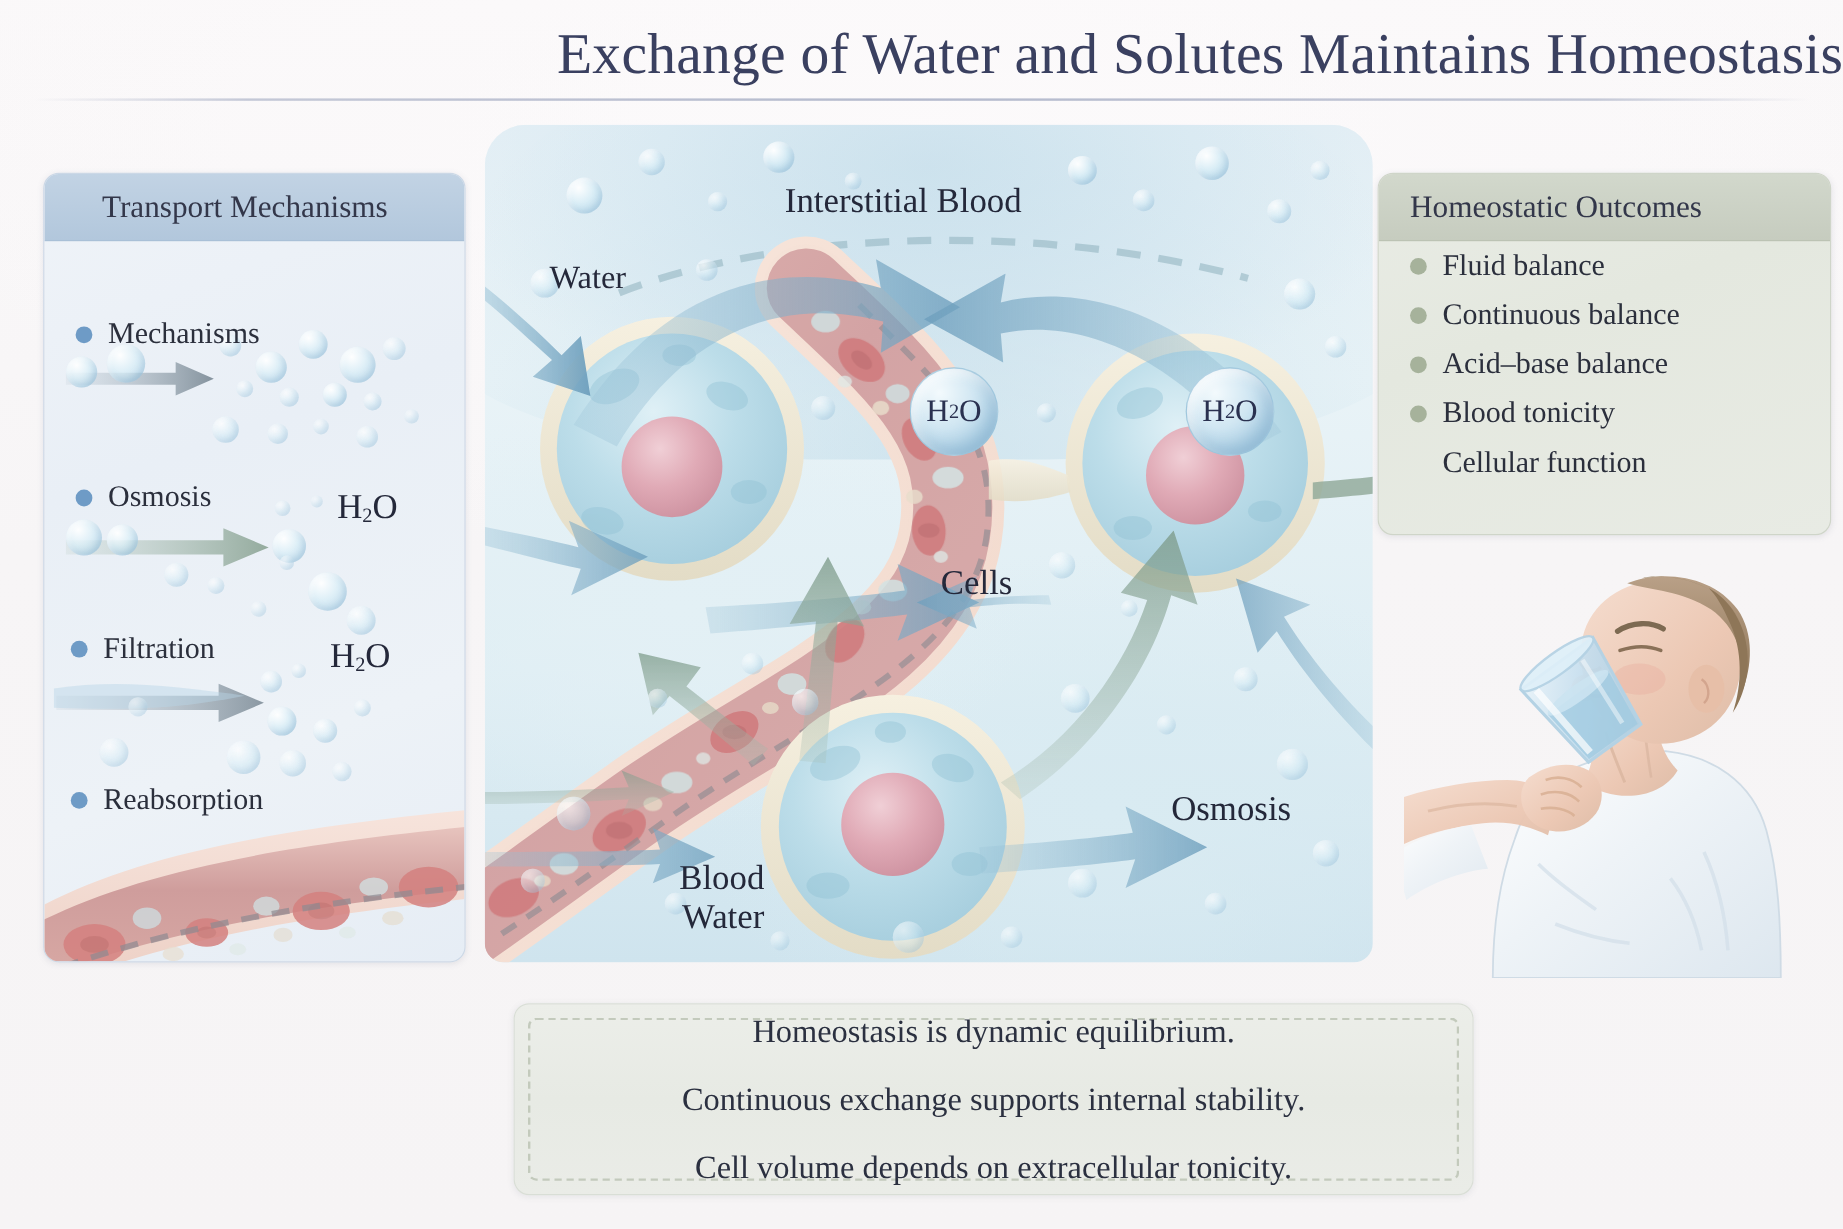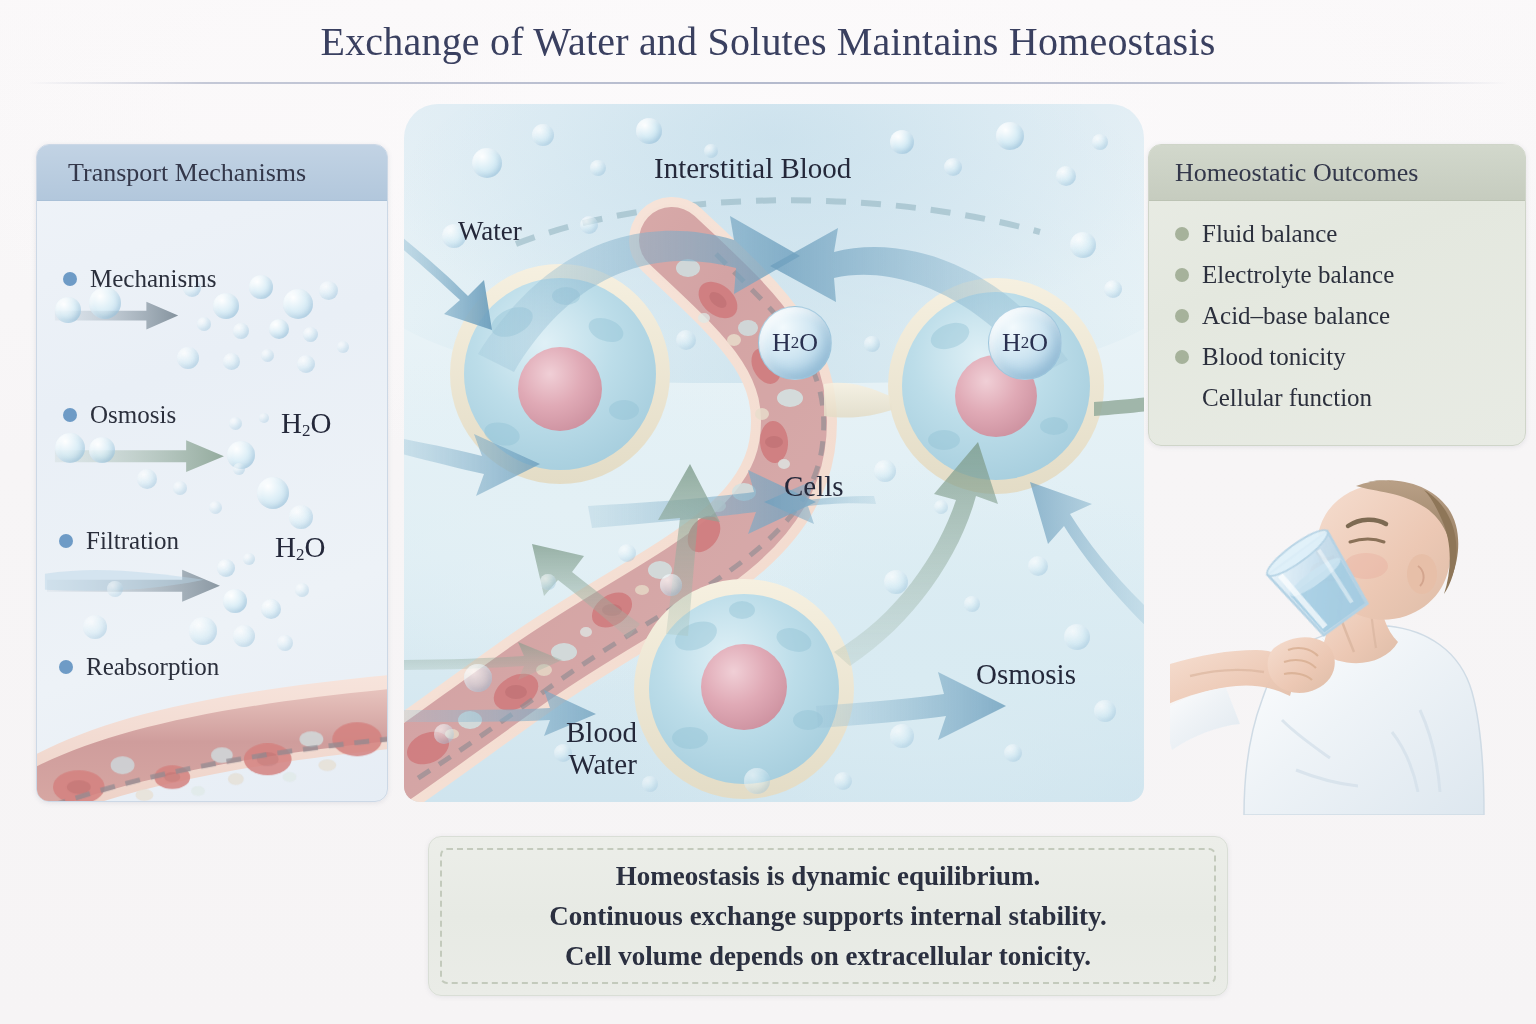--- a/index.html
+++ b/index.html
@@ -22,44 +22,45 @@
       linear-gradient(180deg, #faf8f9 0%, #f7f5f6 45%, #f6f4f5 100%);
   }
 
   
   .title-wrap {
     position: absolute;
     top: 18px; left: 0; right: 0;
     text-align: center;
   }
   .title {
-    font-size: 40px;
+    font-size: 48px;
     font-weight: 400;
     letter-spacing: .2px;
     color: #3a4060;
     font-family: "Liberation Serif", "DejaVu Serif", serif;
+    text-align: right;
   }
   .title-rule {
     position: absolute;
     top: 82px; left: 28px; right: 28px;
     height: 2px;
     background: linear-gradient(90deg, rgba(190,195,210,0) 0%, rgba(178,184,203,.75) 12%, rgba(168,175,197,.85) 50%, rgba(178,184,203,.75) 88%, rgba(190,195,210,0) 100%);
   }
 
   
   .panel {
     position: absolute;
     border-radius: 13px;
     overflow: hidden;
     box-shadow: 0 1px 5px rgba(90,100,120,.13);
   }
   .panel-head {
     height: 56px;
     display: flex; align-items: center;
-    padding-left: 31px;
+    padding-left: 48px;
     font-size: 26px;
     color: #33374a;
   }
   .panel-body { position: relative; height: calc(100% - 56px); }
 
   
   #left-panel {
     left: 36px; top: 144px;
     width: 352px; height: 658px;
     background: linear-gradient(160deg, #eff3f8 0%, #e9eff6 35%, #edf2f7 70%, #e6edf5 100%);
@@ -171,22 +172,21 @@
     background: linear-gradient(180deg, #eceee9 0%, #e7eae4 50%, #eaece7 100%);
     border: 1px solid #d9ded6;
     box-shadow: 0 1px 5px rgba(90,100,120,.10);
   }
   #caption .inner {
     position: absolute; inset: 11px;
     border: 2px dashed #c3cabc;
     border-radius: 7px;
     display: flex; flex-direction: column;
     align-items: center; justify-content: center;
-    gap: 9px;
-    font-weight: bold;
+    gap: 26px;
   }
   #caption .line {
     font-size: 27px;
     color: #2b3040;
     text-align: center;
   }
 
   
   #person { position: absolute; left: 1170px; top: 470px; width: 350px; height: 345px; }
 </style>
@@ -528,28 +528,28 @@
       <div>Blood</div>
       <div>Water</div>
     </div>
 
     <div class="h2o-bubble" style="left:354px; top:202px;">H<sub>2</sub>O</div>
     <div class="h2o-bubble" style="left:584px; top:202px;">H<sub>2</sub>O</div>
   </div>
 
   <div class="panel" id="right-panel">
     <div class="panel-head">Homeostatic Outcomes</div>
-    <div class="panel-body" style="padding-top:12px;">
+    <div class="panel-body" style="">
       <div class="rp-item">
         <span class="dot-green"></span>
         <span>Fluid balance</span>
       </div>
       <div class="rp-item">
         <span class="dot-green"></span>
-        <span>Electrolyte balance</span>
+        <span>Continuous balance</span>
       </div>
       <div class="rp-item">
         <span class="dot-green"></span>
         <span>Acid–base balance</span>
       </div>
       <div class="rp-item">
         <span class="dot-green"></span>
         <span>Blood tonicity</span>
       </div>
       <div class="rp-item no-bullet">

